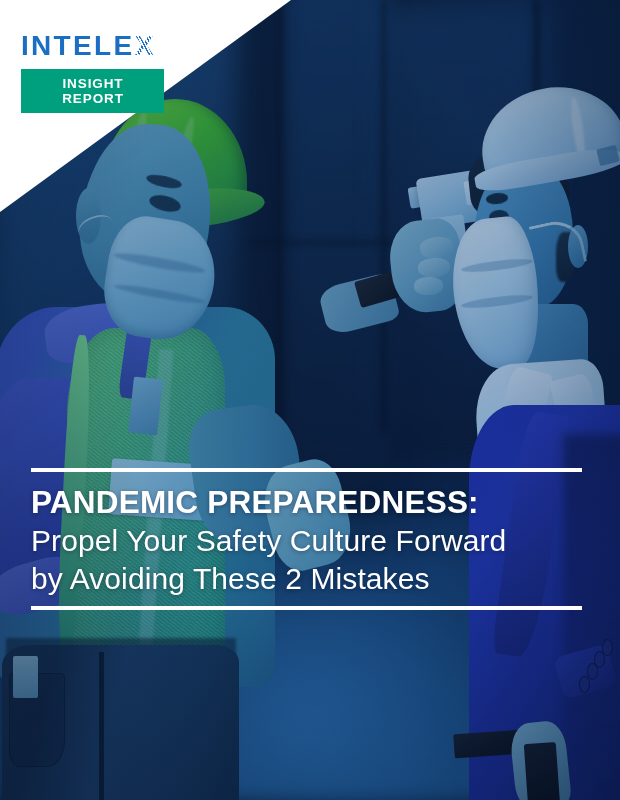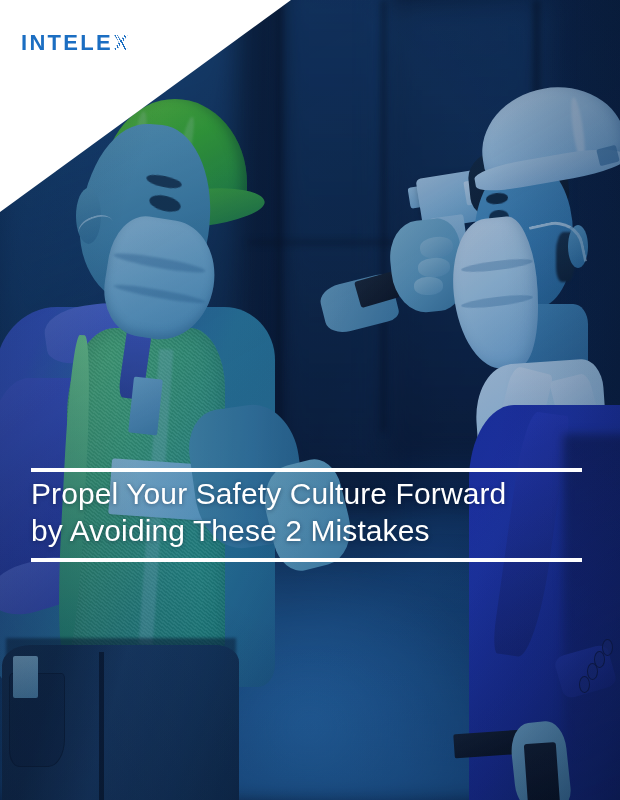--- a/index.html
+++ b/index.html
@@ -645,21 +645,21 @@
   
   .brand {
     position: absolute;
     left: 21px; top: 32px;
     z-index: 7;
   }
   .logo {
     display: flex;
     align-items: flex-start;
     font-weight: bold;
-    font-size: 22px;
+    font-size: 28px;
     letter-spacing: 2.3px;
     line-height: 1;
     color: #1b6ec2;
     font-family: "Liberation Sans", sans-serif;
   }
   .logo-x {
     position: relative;
     display: inline-block;
     color: transparent;
     background-image:
@@ -823,24 +823,26 @@
     <div class="vignette"></div>
   </div>
 
   <div class="corner"></div>
 
   <div class="brand">
     <div class="logo">
       <span>INTELE</span>
       <span class="logo-x">X</span>
     </div>
+    <div class="badge">INSIGHT REPORT</div>
   </div>
 
   <div class="titleblock">
     <div class="rule"></div>
+    <h1 class="t-main">PANDEMIC PREPAREDNESS:</h1>
     <div class="t-sub">
       <span>Propel Your Safety Culture Forward</span>
       <span>by Avoiding These 2 Mistakes</span>
     </div>
     <div class="rule rule-bottom"></div>
   </div>
 
 </div>
 
 </body></html>

